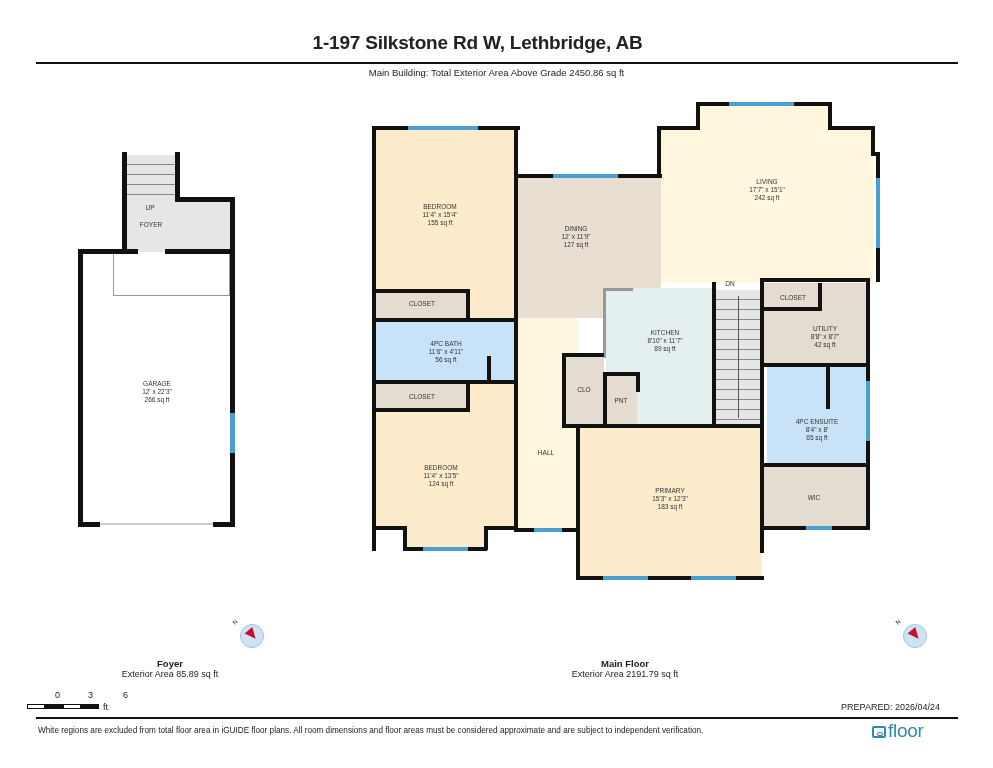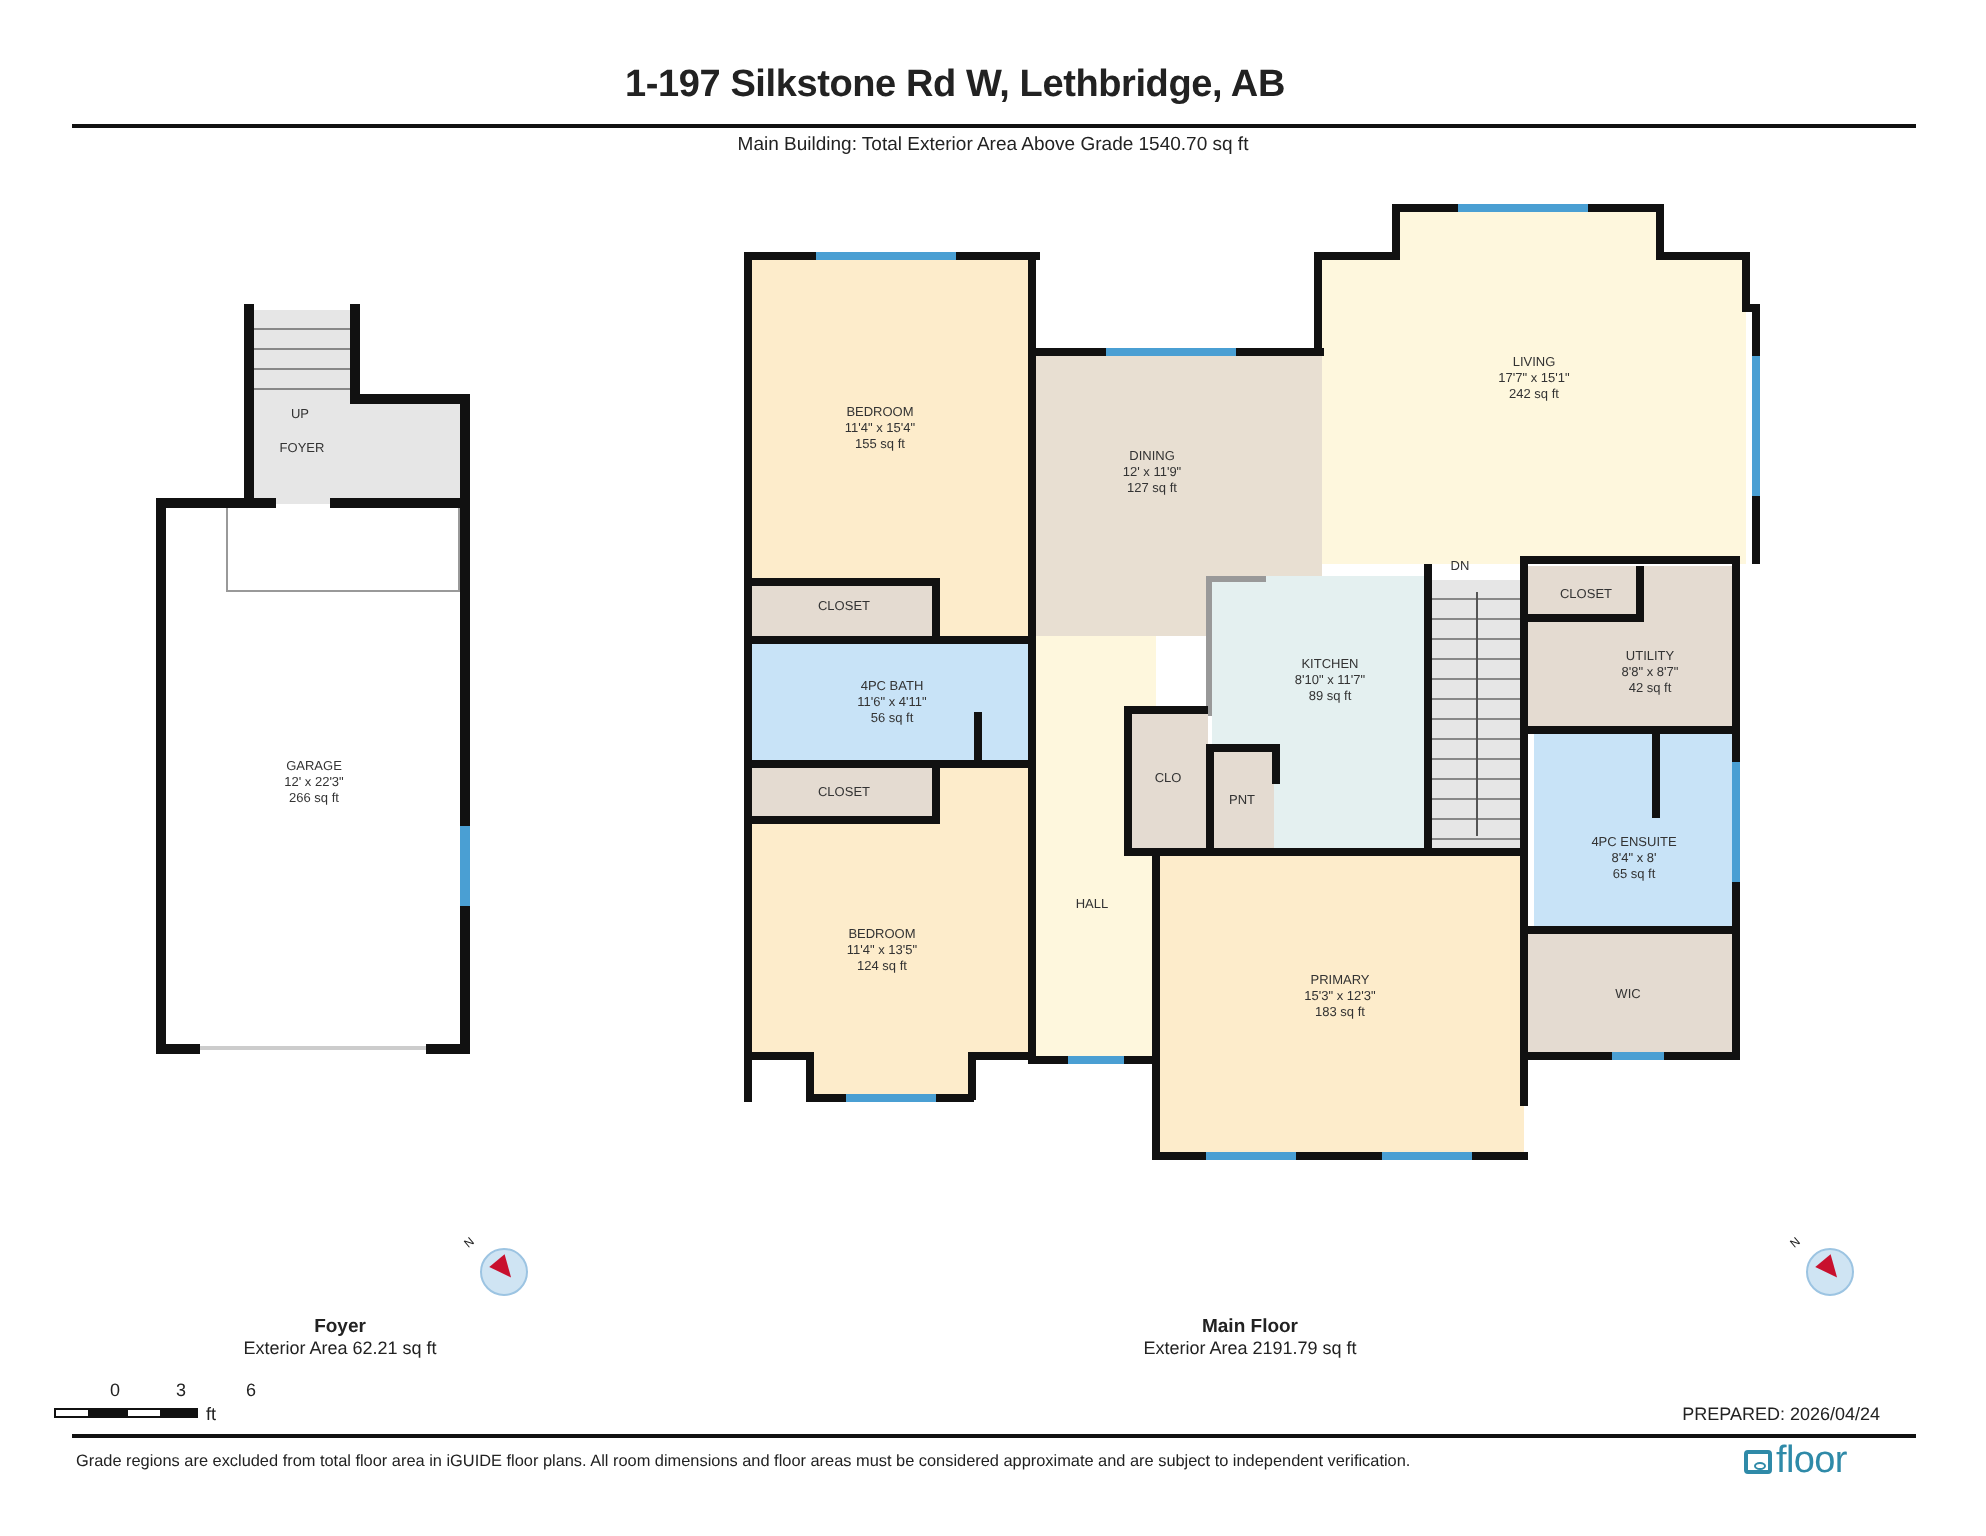--- a/index.html
+++ b/index.html
@@ -24,21 +24,21 @@
   .prepared { position:absolute; right:53px; top:702px; font-size:9px; }
   .logo { position:absolute; left:872px; top:720px; font-size:19px; color:#2f8aa8; letter-spacing:-0.3px; }
   .logo .box { display:inline-block; width:14px; height:12px; border:2px solid #2f8aa8; border-radius:2px; margin-right:2px; vertical-align:-1px; box-sizing:border-box; position:relative; }
   .logo .box:after { content:""; position:absolute; left:3px; top:4px; width:4px; height:2px; border:1px solid #2f8aa8; border-radius:50%; }
 </style>
 </head>
 <body>
 
 <div class="title">1-197 Silkstone Rd W, Lethbridge, AB</div>
 <div class="rule" style="top:62px"></div>
-<div class="subtitle">Main Building: Total Exterior Area Above Grade 1540.70 sq ft</div>
+<div class="subtitle">Main Building: Total Exterior Area Above Grade 2450.86 sq ft</div>
 
 <div>
 
   <div class="stairs" style="left:127px;top:155px;width:48px;height:45px;"></div>
   <div class="room" style="left:127px;top:200px;width:48px;height:52px;background:#e6e6e6;"></div>
   <div class="room" style="left:175px;top:202px;width:57px;height:50px;background:#e6e6e6;"></div>
   <div class="lbl" style="left:150px;top:208px;">
       <span class="n">UP</span>
     </div>
   <div class="lbl" style="left:151px;top:225px;">
@@ -65,21 +65,21 @@
     <span class="n">12' x 22'3"</span>
     <span class="n">266 sq ft</span>
   </div>
 </div>
 
 <div class="compass" style="left:240px;top:624px;">
     <span class="nn">N</span>
   </div>
 <div class="caption" style="left:105px;top:658px;width:130px;">
   <b>Foyer</b>
-  <span>Exterior Area 62.21 sq ft</span>
+  <span>Exterior Area 85.89 sq ft</span>
 </div>
 
 <div class="scale">
   <span style="position:absolute;left:0;top:0;">0</span>
   <span style="position:absolute;left:33px;top:0;">3</span>
   <span style="position:absolute;left:68px;top:0;">6</span>
   <div class="bar" style="left:-28px;background:#fff;"></div>
   <div class="bar" style="left:-10px;background:#111;"></div>
   <div class="bar" style="left:8px;background:#fff;"></div>
   <div class="bar" style="left:26px;background:#111;"></div>
@@ -250,14 +250,14 @@
 <div class="compass" style="left:903px;top:624px;">
     <span class="nn">N</span>
   </div>
 <div class="caption" style="left:550px;top:658px;width:150px;">
   <b>Main Floor</b>
   <span>Exterior Area 2191.79 sq ft</span>
 </div>
 
 <div class="prepared">PREPARED: 2026/04/24</div>
 <div class="rule" style="top:717px"></div>
-<div class="footer">Grade regions are excluded from total floor area in iGUIDE floor plans. All room dimensions and floor areas must be considered approximate and are subject to independent verification.</div>
+<div class="footer">White regions are excluded from total floor area in iGUIDE floor plans. All room dimensions and floor areas must be considered approximate and are subject to independent verification.</div>
 <div class="logo"><span class="box"></span><span>floor</span></div>
 
 </body></html>

